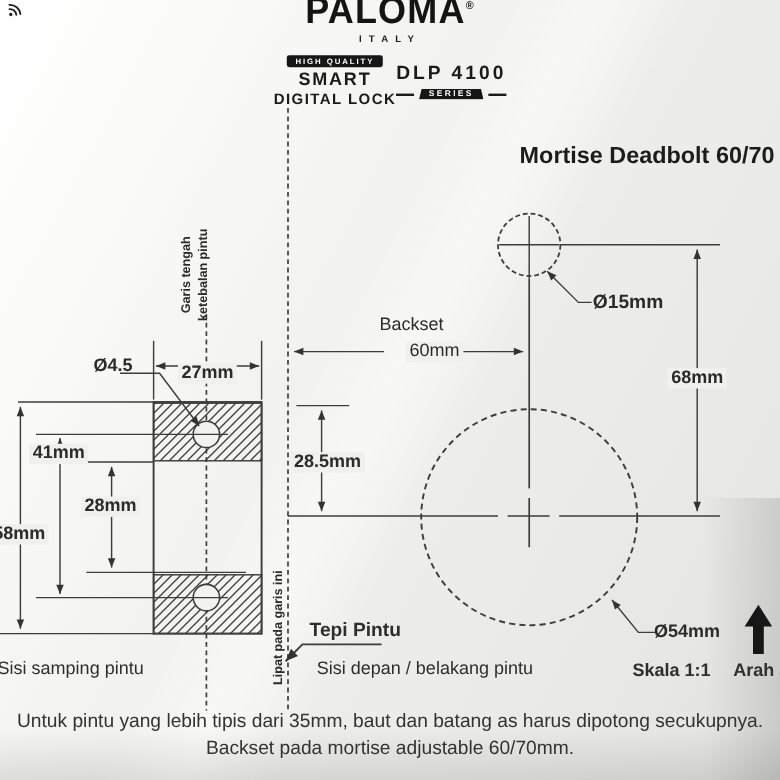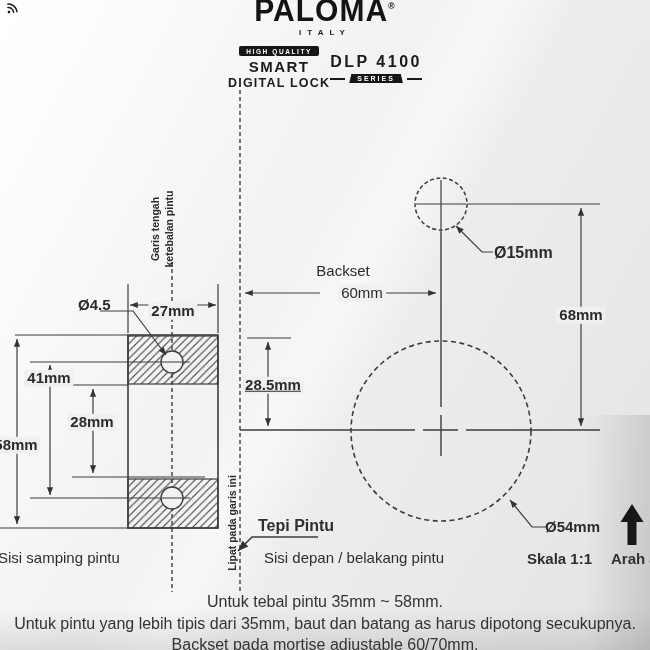--- a/index.html
+++ b/index.html
@@ -132,46 +132,46 @@
         <div class="dlp">DLP 4100</div>
         <div class="series-row">
           <span class="sline"></span>
           <span class="series">SERIES</span>
           <span class="sline"></span>
         </div>
       </div>
     </div>
   </div>
 
+  <div class="title">Mortise Deadbolt 60/70</div>
 
   <div class="lbl" style="left:78px;top:297px;">Ø4.5</div>
   <div class="lbl ctr bgp" style="left:173px;top:295px;margin-top:16px;">27mm</div>
   <div class="lbl ctr reg15" style="left:343px;top:271px;">Backset</div>
   <div class="lbl ctr reg15 bgp" style="left:342px;top:293px;margin-left:20px;">60mm</div>
   <div class="lbl" style="left:494px;top:244px;font-size:16px;">Ø15mm</div>
   <div class="lbl ctr bgp" style="left:581px;top:315px;">68mm</div>
-  <div class="lbl ctr bgp" style="left:273px;top:385px;text-decoration:underline;">28.5mm</div>
+  <div class="lbl ctr bgp" style="left:273px;top:385px;">28.5mm</div>
   <div class="lbl ctr bgp" style="left:49px;top:378px;">41mm</div>
   <div class="lbl ctr bgp" style="left:92px;top:422px;">28mm</div>
   <div class="lbl ctr bgp" style="left:16px;top:445px;">58mm</div>
   <div class="lbl" style="left:545px;top:519px;">Ø54mm</div>
 
   <div class="rot" style="left:163px;top:229px;">
     <div>Garis tengah</div>
     <div>ketebalan pintu</div>
   </div>
   <div class="rot" style="left:233px;top:523px;">Lipat pada garis ini</div>
 
   <div class="txt semib" style="left:258px;top:517px;font-size:16px;">Tepi Pintu</div>
   <div class="txt" style="left:264px;top:549px;">Sisi depan / belakang pintu</div>
   <div class="txt" style="left:-2px;top:549px;">Sisi samping pintu</div>
   <div class="txt semib" style="left:527px;top:550px;">Skala 1:1</div>
   <div class="txt semib" style="left:611px;top:550px;">Arah atas</div>
 
   <div class="footer">
-    <div>Untuk tebal pintu 35mm ~ 58mm.</div>
     <div>Untuk pintu yang lebih tipis dari 35mm, baut dan batang as harus dipotong secukupnya.</div>
     <div>Backset pada mortise adjustable 60/70mm.</div>
   </div>
 
   <div class="shade-right"></div>
   <div class="shade-bottom"></div>
 </div>
 
 </body></html>

